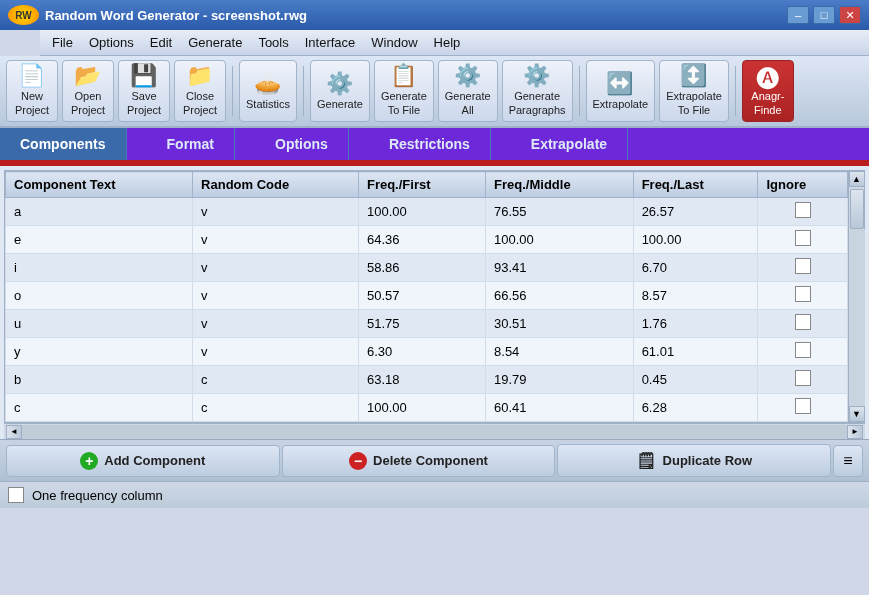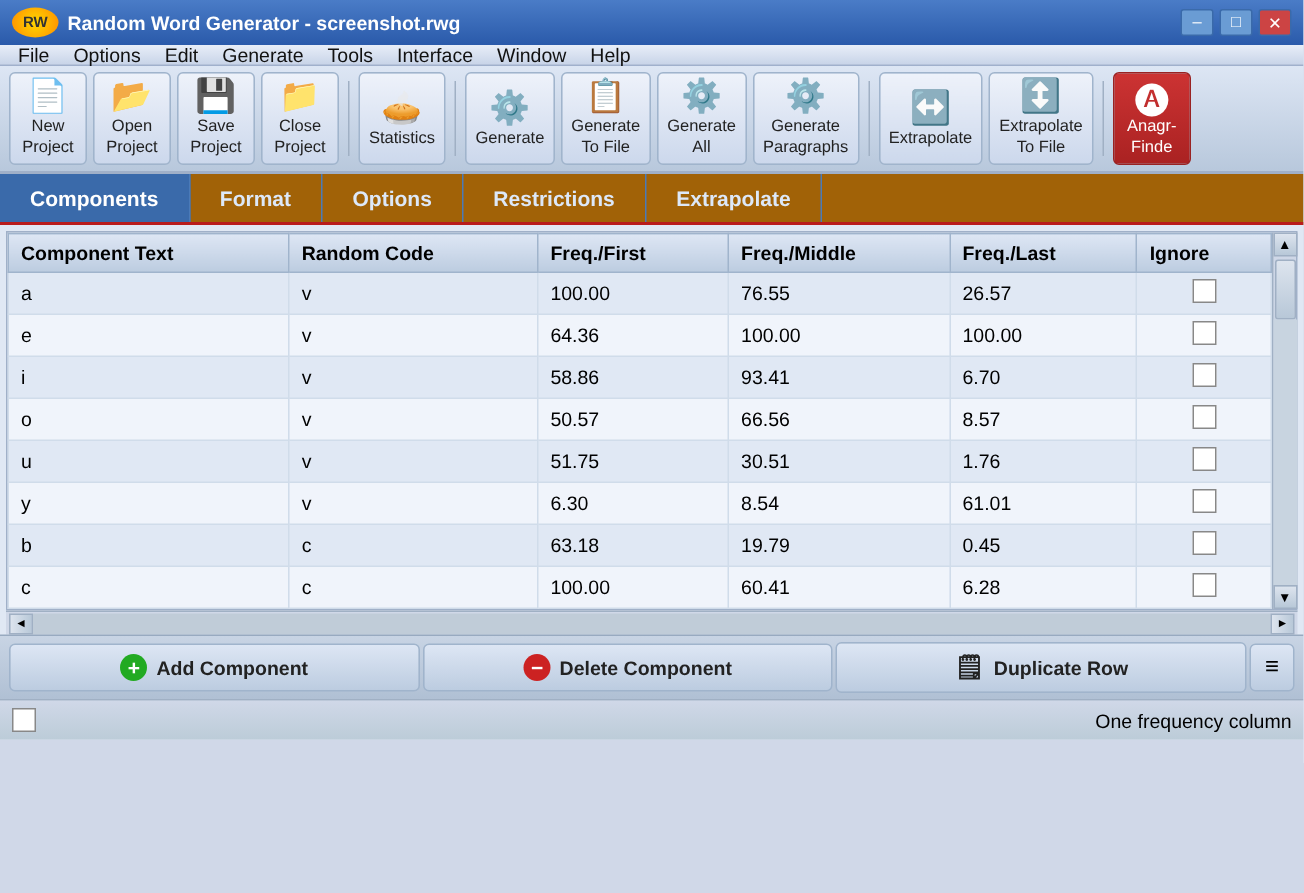--- a/index.html
+++ b/index.html
@@ -60,23 +60,24 @@
       align-items: center;
       justify-content: center;
     }
     .title-btn.close { background: #c44; }
 
     
     .menu-bar {
       background: linear-gradient(to bottom, #e8eef8, #c8d4e8);
       display: flex;
       align-items: center;
-      height: 14px;
+      height: 26px;
       padding: 0 4px;
       border-bottom: 1px solid #a0b0cc;
+      margin-left: 40px;
     }
     .menu-item {
       padding: 3px 8px;
       cursor: pointer;
       font-size: 13px;
       color: #111;
       border-radius: 3px;
     }
 
     
@@ -113,22 +114,23 @@
     .toolbar-sep {
       width: 1px;
       height: 50px;
       background: #a0b0c4;
       margin: 0 2px;
     }
 
     
     .tab-bar {
       display: flex;
-      background: #a16207;
-      border-bottom: 2px solid #b91c1c;
+      background: #6d28d9;
+      border-bottom: 6px solid #b91c1c;
+      gap: 20px;
     }
     .tab {
       padding: 8px 20px;
       cursor: pointer;
       font-size: 14px;
       font-weight: bold;
       color: #dde8f8;
       border-right: 1px solid #4a7ab8;
     }
     .tab.active {
@@ -261,21 +263,20 @@
     }
 
     
     .footer-bar {
       display: flex;
       align-items: center;
       padding: 5px 8px;
       background: linear-gradient(to bottom, #d0d8e8, #bcccd8);
       border-top: 1px solid #a0b0c4;
       gap: 8px;
-      justify-content: space-between;
     }
     .freq-checkbox {
       width: 16px;
       height: 16px;
       border: 1px solid #888;
       background: white;
       display: inline-block;
     }
     .table-area {
       flex: 1;

